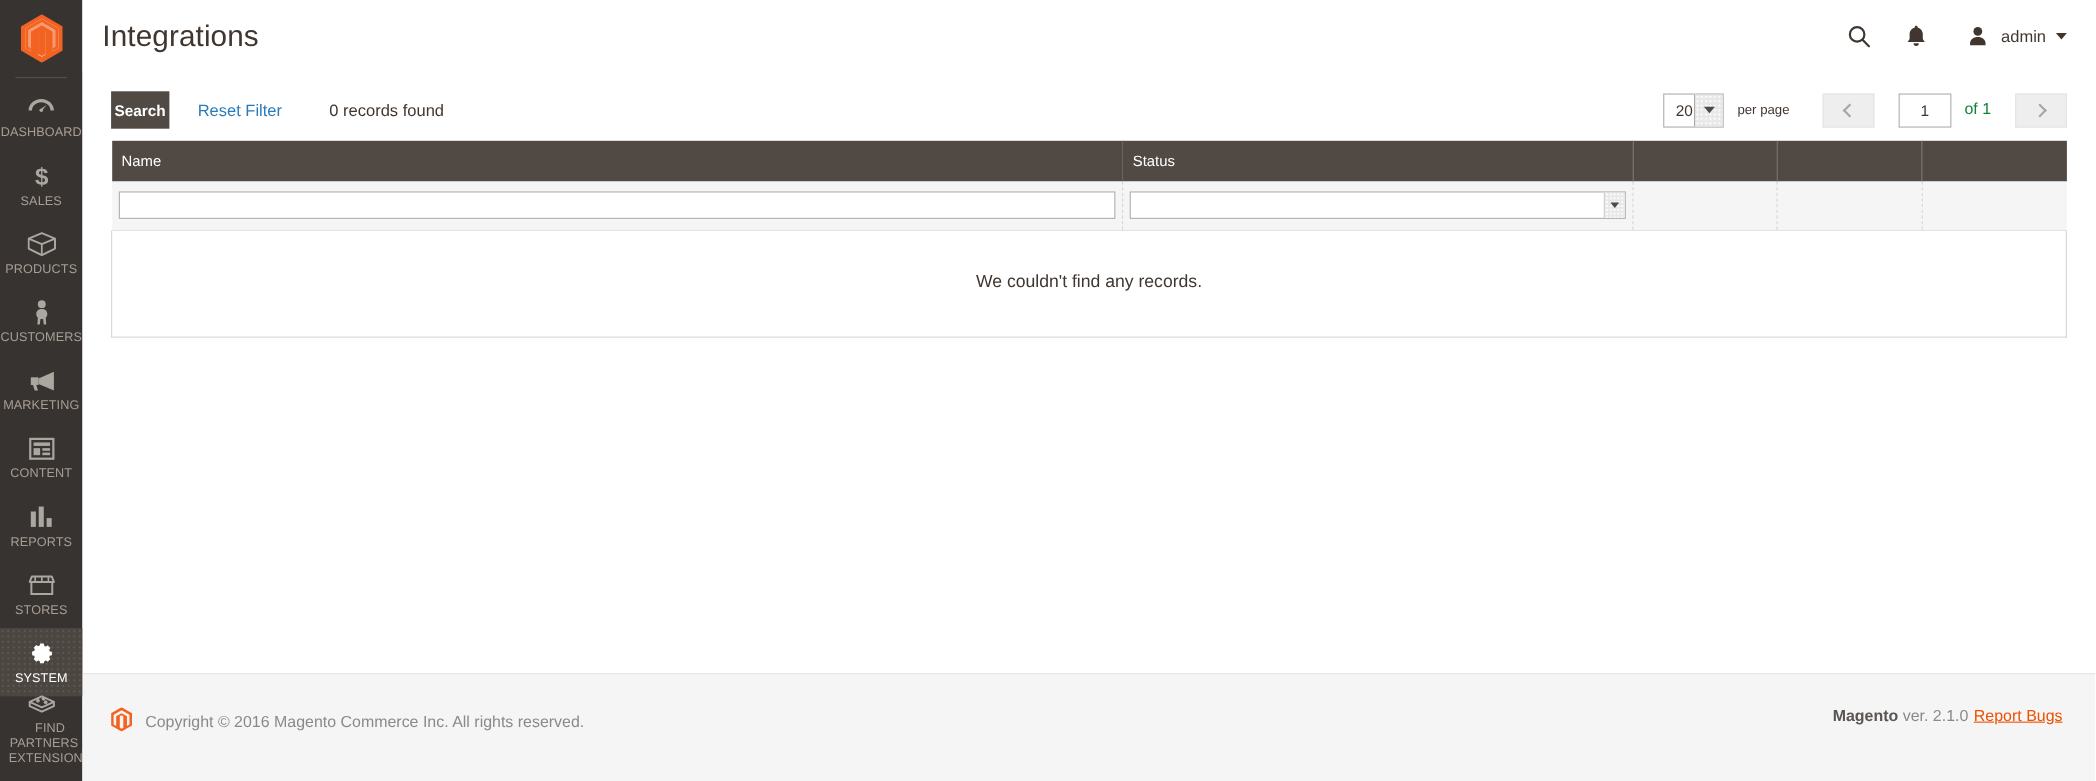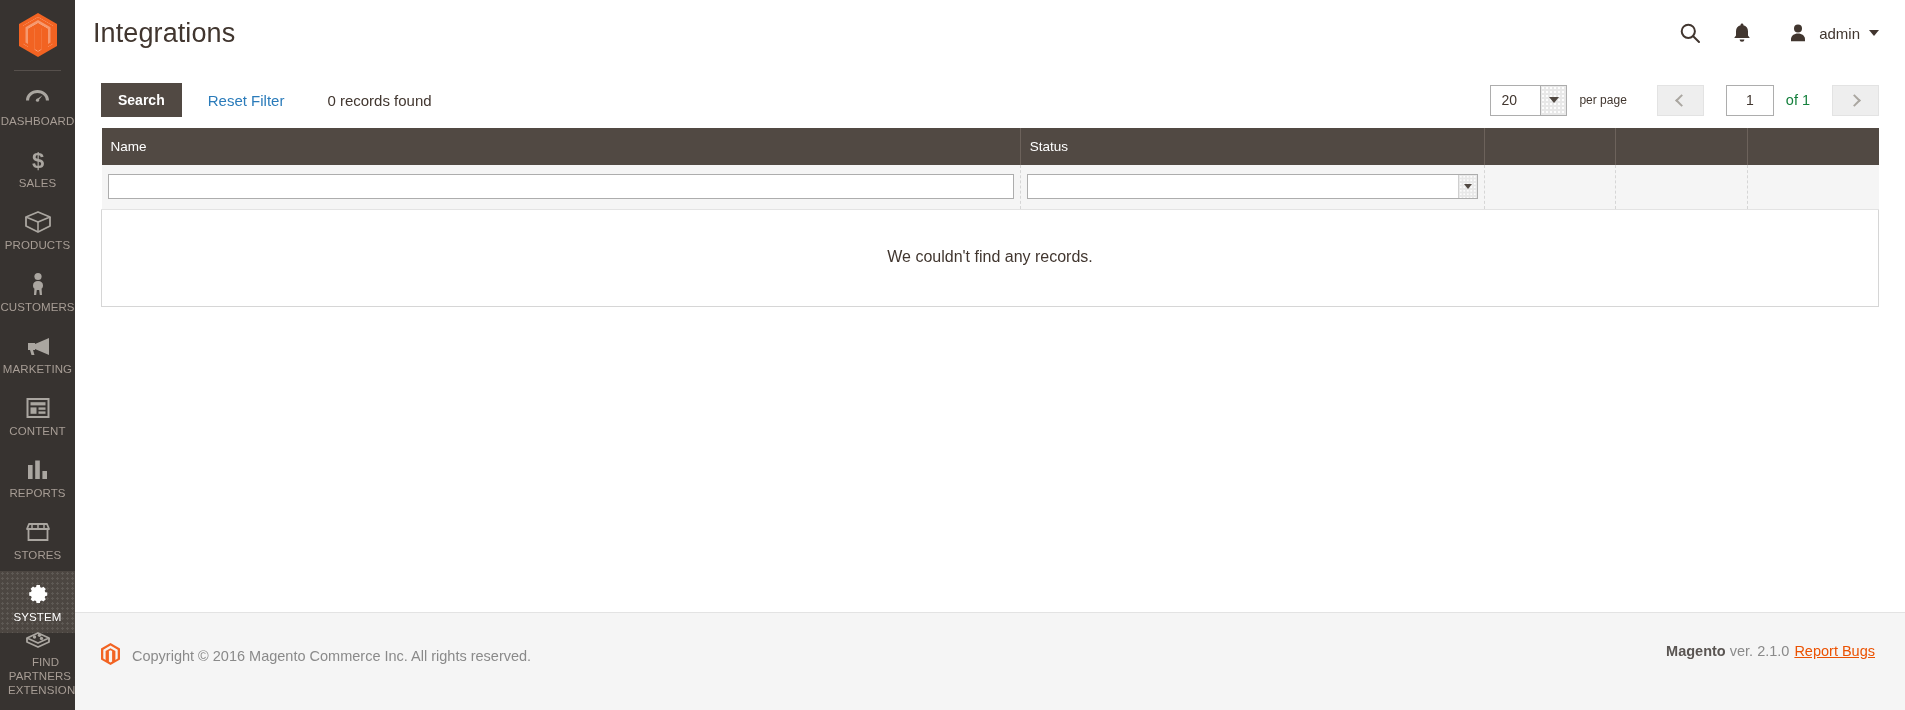--- a/index.html
+++ b/index.html
@@ -147,41 +147,41 @@
     display: flex; align-items: center;
     padding-top: 6px;
   }
   .btn-search {
     background: #514943;
     color: #ffffff;
     border: none;
     font-family: "Liberation Sans", sans-serif;
     font-size: 14px;
     font-weight: bold;
-    padding: 9px 17px;
+    padding: 9px 3px;
     cursor: pointer;
   }
   .link-reset {
     color: #2a7bba;
     font-size: 15px;
     margin-left: 26px;
     cursor: pointer;
     text-decoration: none;
   }
   .records-found {
     color: #41362f;
     font-size: 15px;
     margin-left: 43px;
   }
   .tb-spacer { flex: 1; }
   .pager { display: flex; align-items: center; }
   .perpage-select {
     display: flex; align-items: stretch;
     border: 1px solid #adadad;
-    height: 31px; width: 77px;
+    height: 31px; width: 55px;
     background: #fff; cursor: pointer;
   }
   .perpage-val {
     flex: 1;
     display: flex; align-items: center;
     padding-left: 10px;
     font-size: 14px; color: #41362f;
   }
   .perpage-arrow {
     width: 26px;

